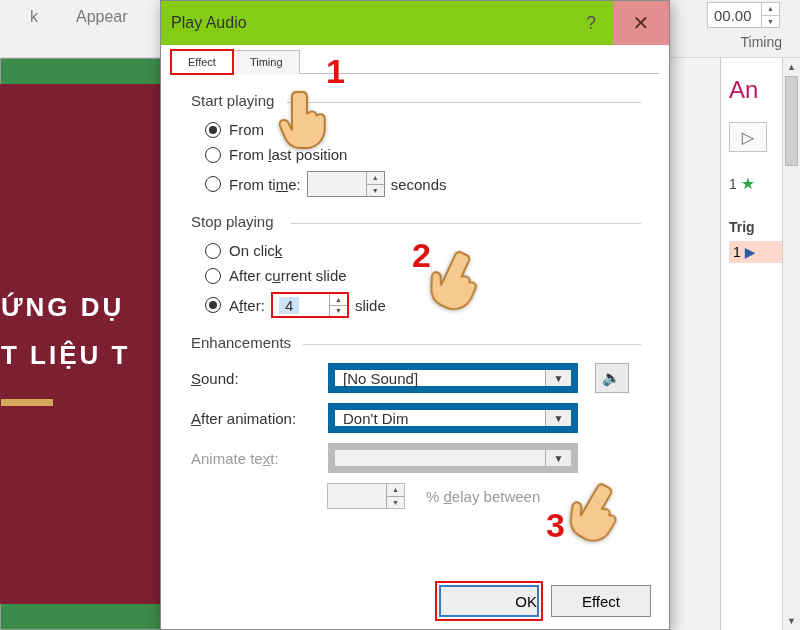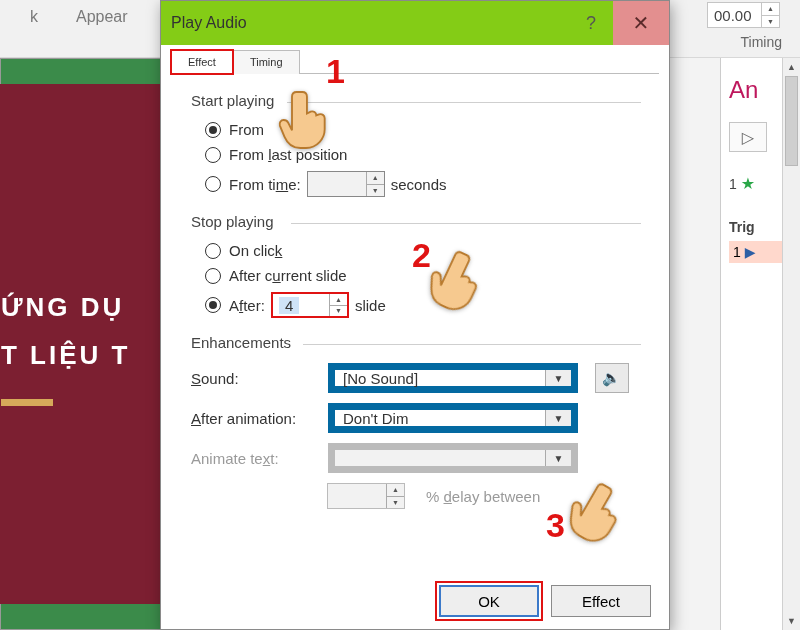--- a/index.html
+++ b/index.html
@@ -70,21 +70,21 @@
 .combo { flex: 1; max-width: 250px; height: 30px; border: 7px solid #0369a1; background: #fff; display: flex; align-items: center; padding-left: 8px; position: relative; font-size: 15px; }
 .combo .dd { position: absolute; right: 0; top: 0; width: 26px; height: 100%; border-left: 1px solid #aaa; background: #eee; display: flex; align-items: center; justify-content: center; font-size: 10px; color: #444; }
 .combo.disabled { background: #f2f2f2; color: #9a9a9a; border-color: #bbb; }
 .sound-btn { width: 34px; height: 30px; margin-left: 10px; border: 1px solid #b0b0b0; background: #eaeaea; display: flex; align-items: center; justify-content: center; color: #666; }
 
 .disabled-text { color: #9a9a9a; }
 
 .btn-row { position: absolute; bottom: 12px; right: 18px; display: flex; gap: 12px; }
 .btn { width: 100px; height: 32px; border: 1px solid #8a8a8a; background: #eeeeee; display: flex; align-items: center; justify-content: center; font-size: 15px; }
 .btn.primary { border: 2px solid #3b79c9; }
-.ok-hl { outline: 2px solid #e01313; outline-offset: 2px; }
+.ok-hl { outline: 2px solid #e01313; outline-offset: 2px; justify-content: flex-end; }
 
 
 .num-ann { position: absolute; font-size: 34px; font-weight: 800; color: #e01313; }
 .hand { position: absolute; width: 56px; height: 68px; }
 .hand svg { width: 100%; height: 100%; filter: drop-shadow(0 1px 2px rgba(0,0,0,.3)); }
 </style>
 </head>
 <body>
 
 <div class="ribbon-bg">

